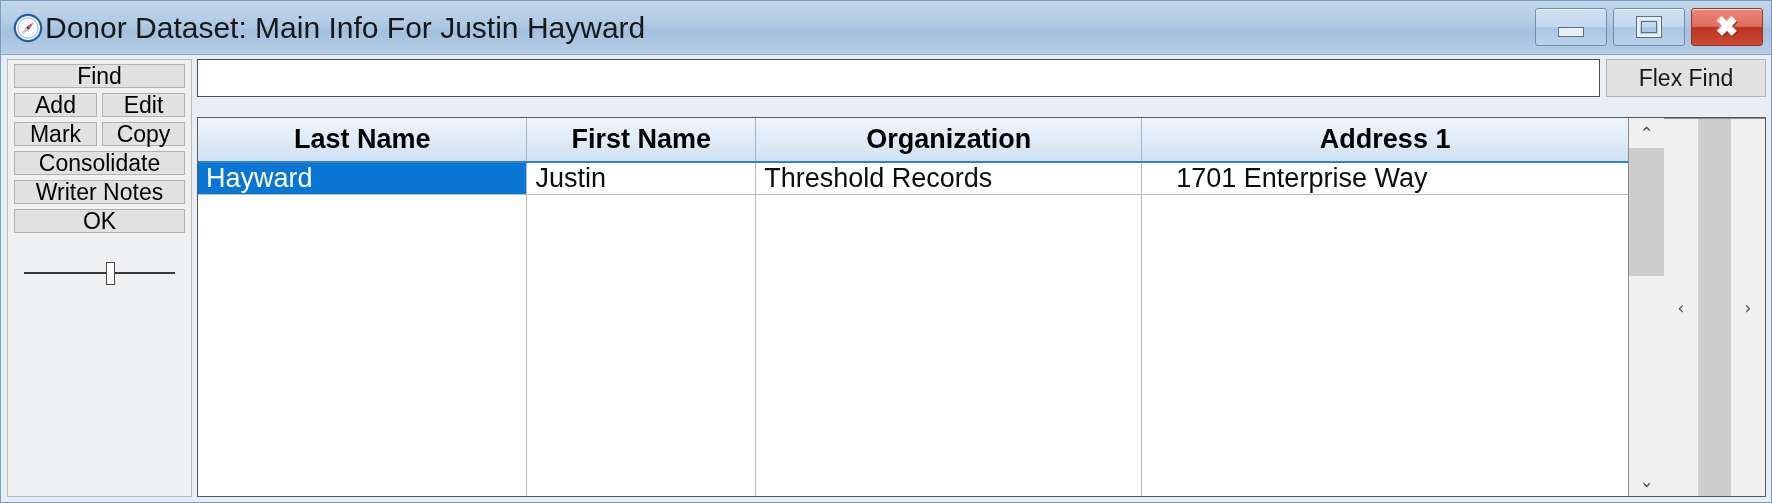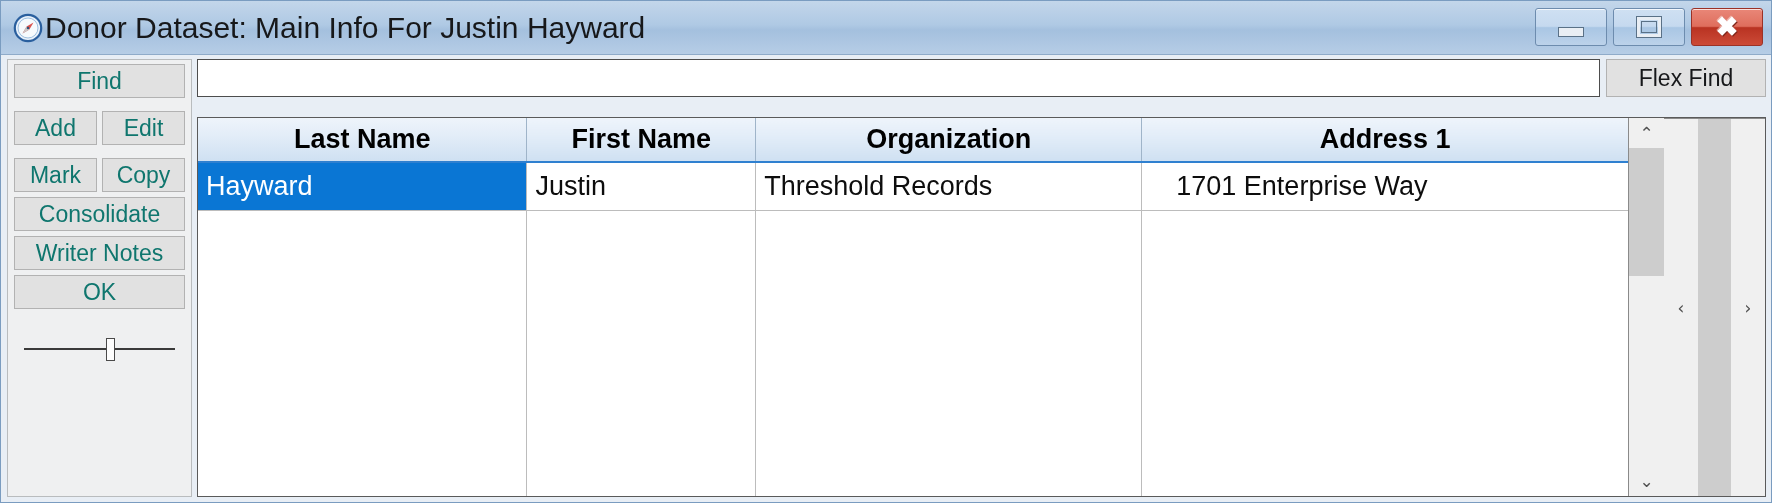--- a/index.html
+++ b/index.html
@@ -124,34 +124,33 @@
     box-sizing: border-box;
     padding: 4px 6px;
     display: flex;
     flex-direction: column;
     gap: 5px;
   }
   .btn {
     background: #e1e1e1;
     border: 1px solid #b2b2b2;
     box-sizing: border-box;
-    height: 34px;
+    height: 24px;
     display: flex;
     align-items: center;
     justify-content: center;
     font-size: 23px;
-    color: #0f766e;
+    color: #000000;
     font-family: "Liberation Sans", sans-serif;
     white-space: nowrap;
     user-select: none;
   }
   .btn-row {
     display: flex;
     gap: 5px;
-    margin-top: 8px;
   }
   .btn-row .btn { flex: 1 1 0; min-width: 0; }
   .slider-wrap {
     margin-top: 18px;
     height: 34px;
     position: relative;
   }
   .slider-track {
     position: absolute;
     left: 10px; right: 10px;
@@ -250,21 +249,21 @@
     color: #000000;
     font-family: "Liberation Sans", sans-serif;
     padding: 0 12px;
     box-sizing: border-box;
     text-align: center;
     white-space: nowrap;
     overflow: hidden;
   }
   table.grid th:last-child { border-right: none; margin-top: 48px; }
   table.grid td {
-    height: 48px;
+    height: 32px;
     border-right: 1px solid #bcbcbc;
     border-bottom: 1px solid #bcbcbc;
     font-size: 27px;
     color: #0d0d0d;
     font-family: "Liberation Sans", sans-serif;
     padding: 0 8px;
     box-sizing: border-box;
     white-space: nowrap;
     overflow: hidden;
     background: #ffffff;

